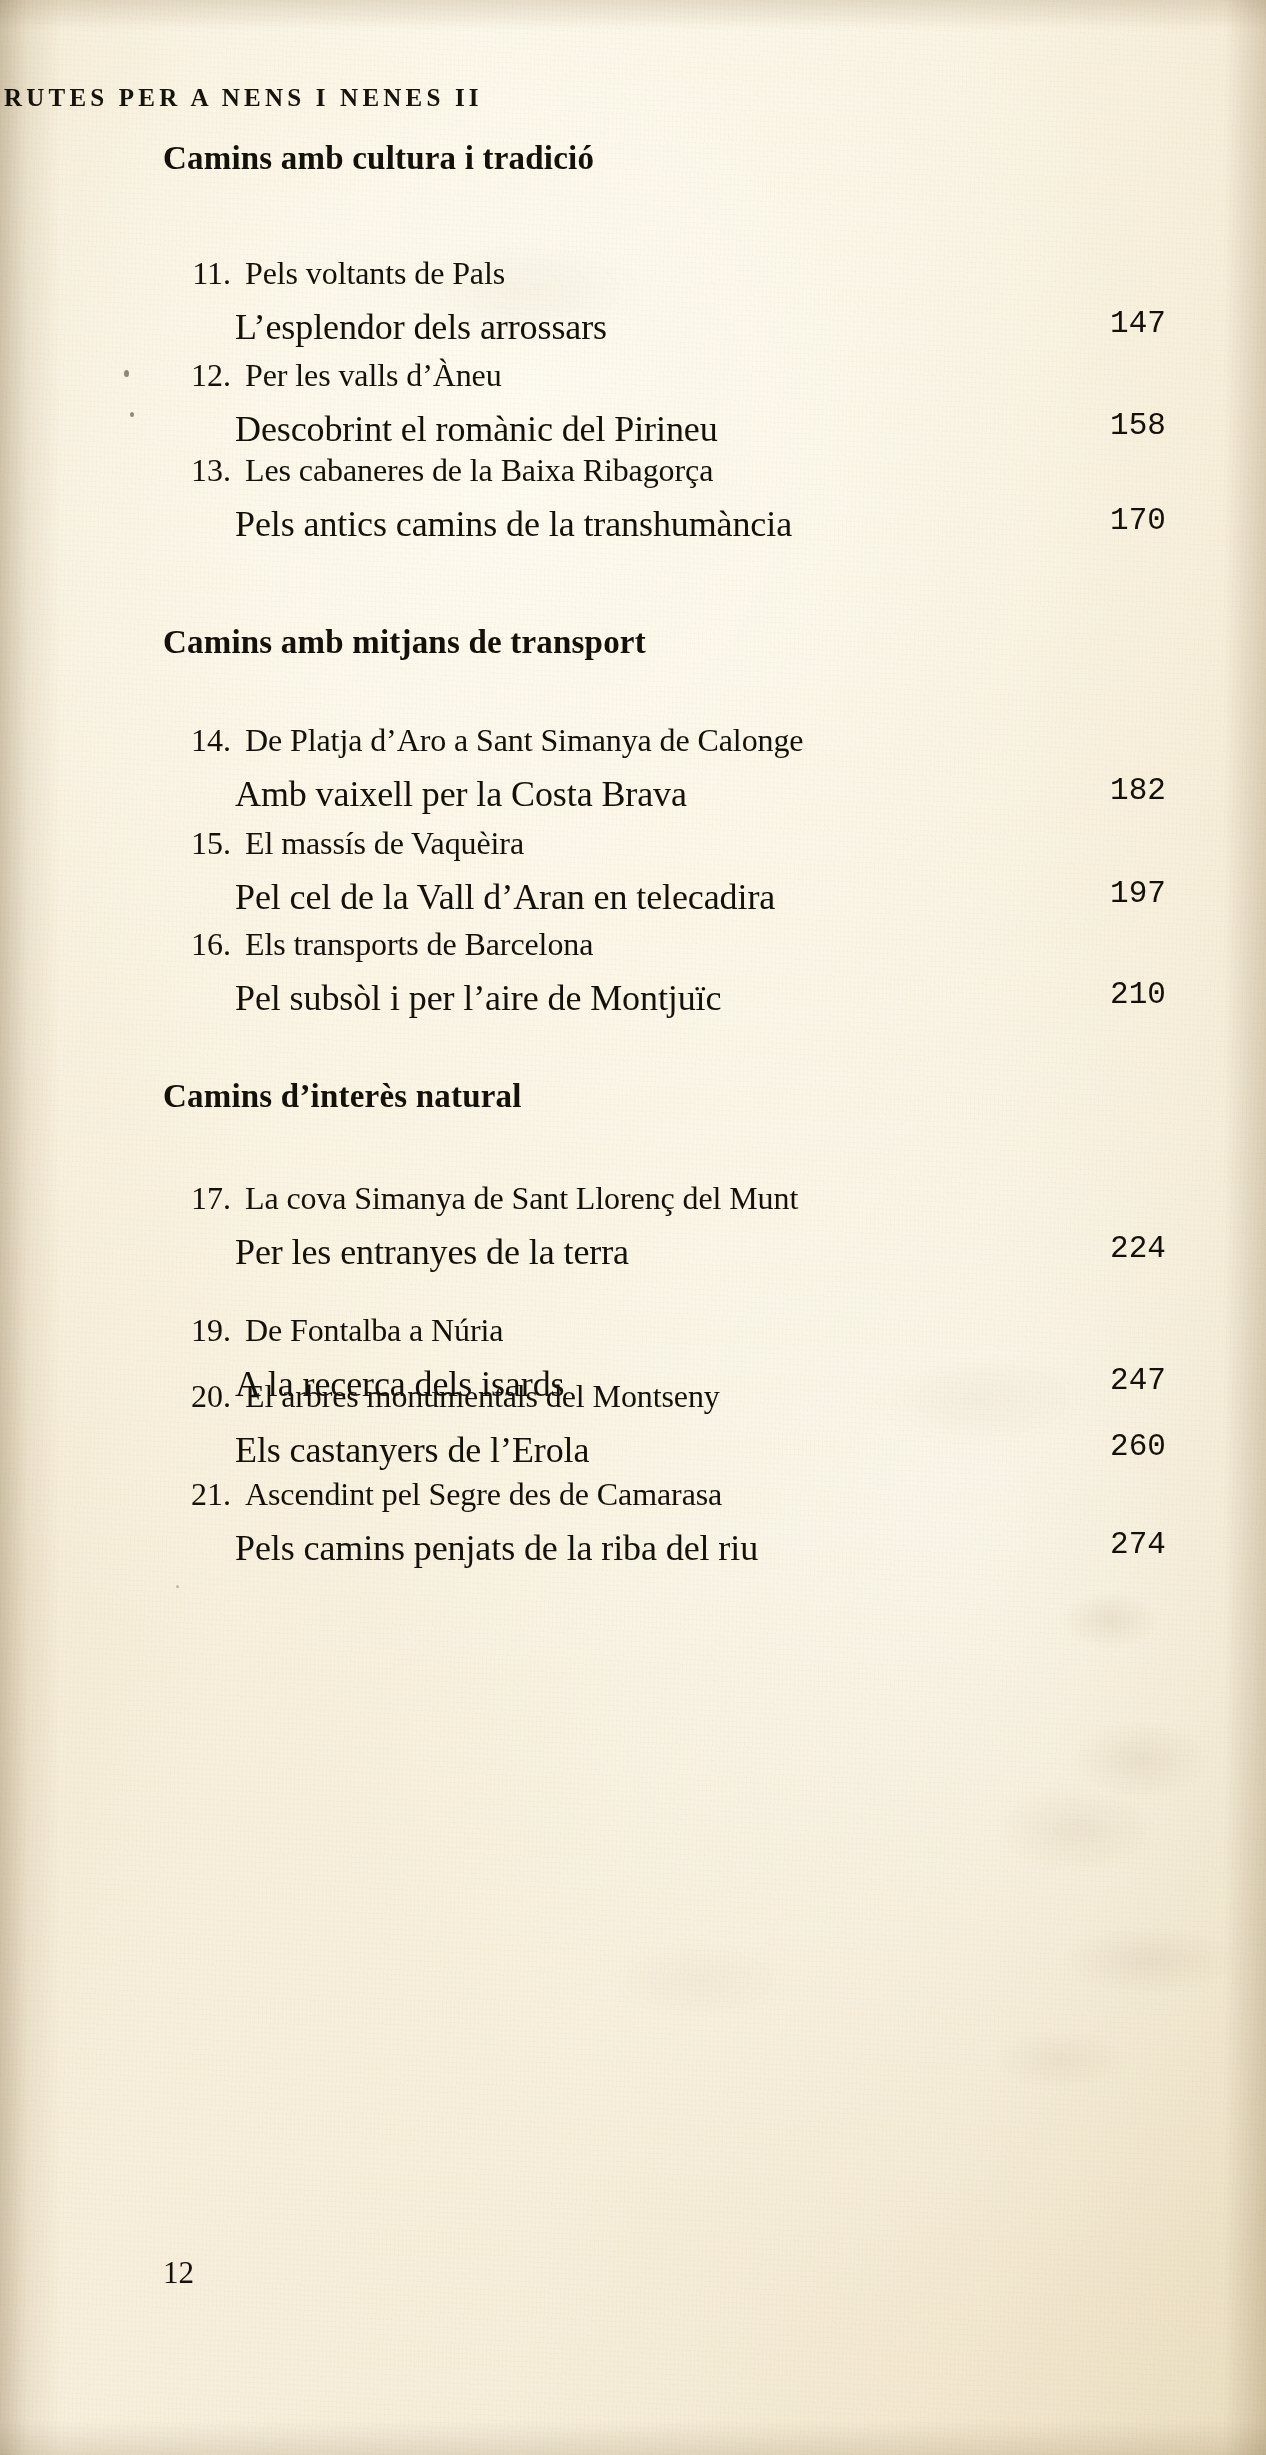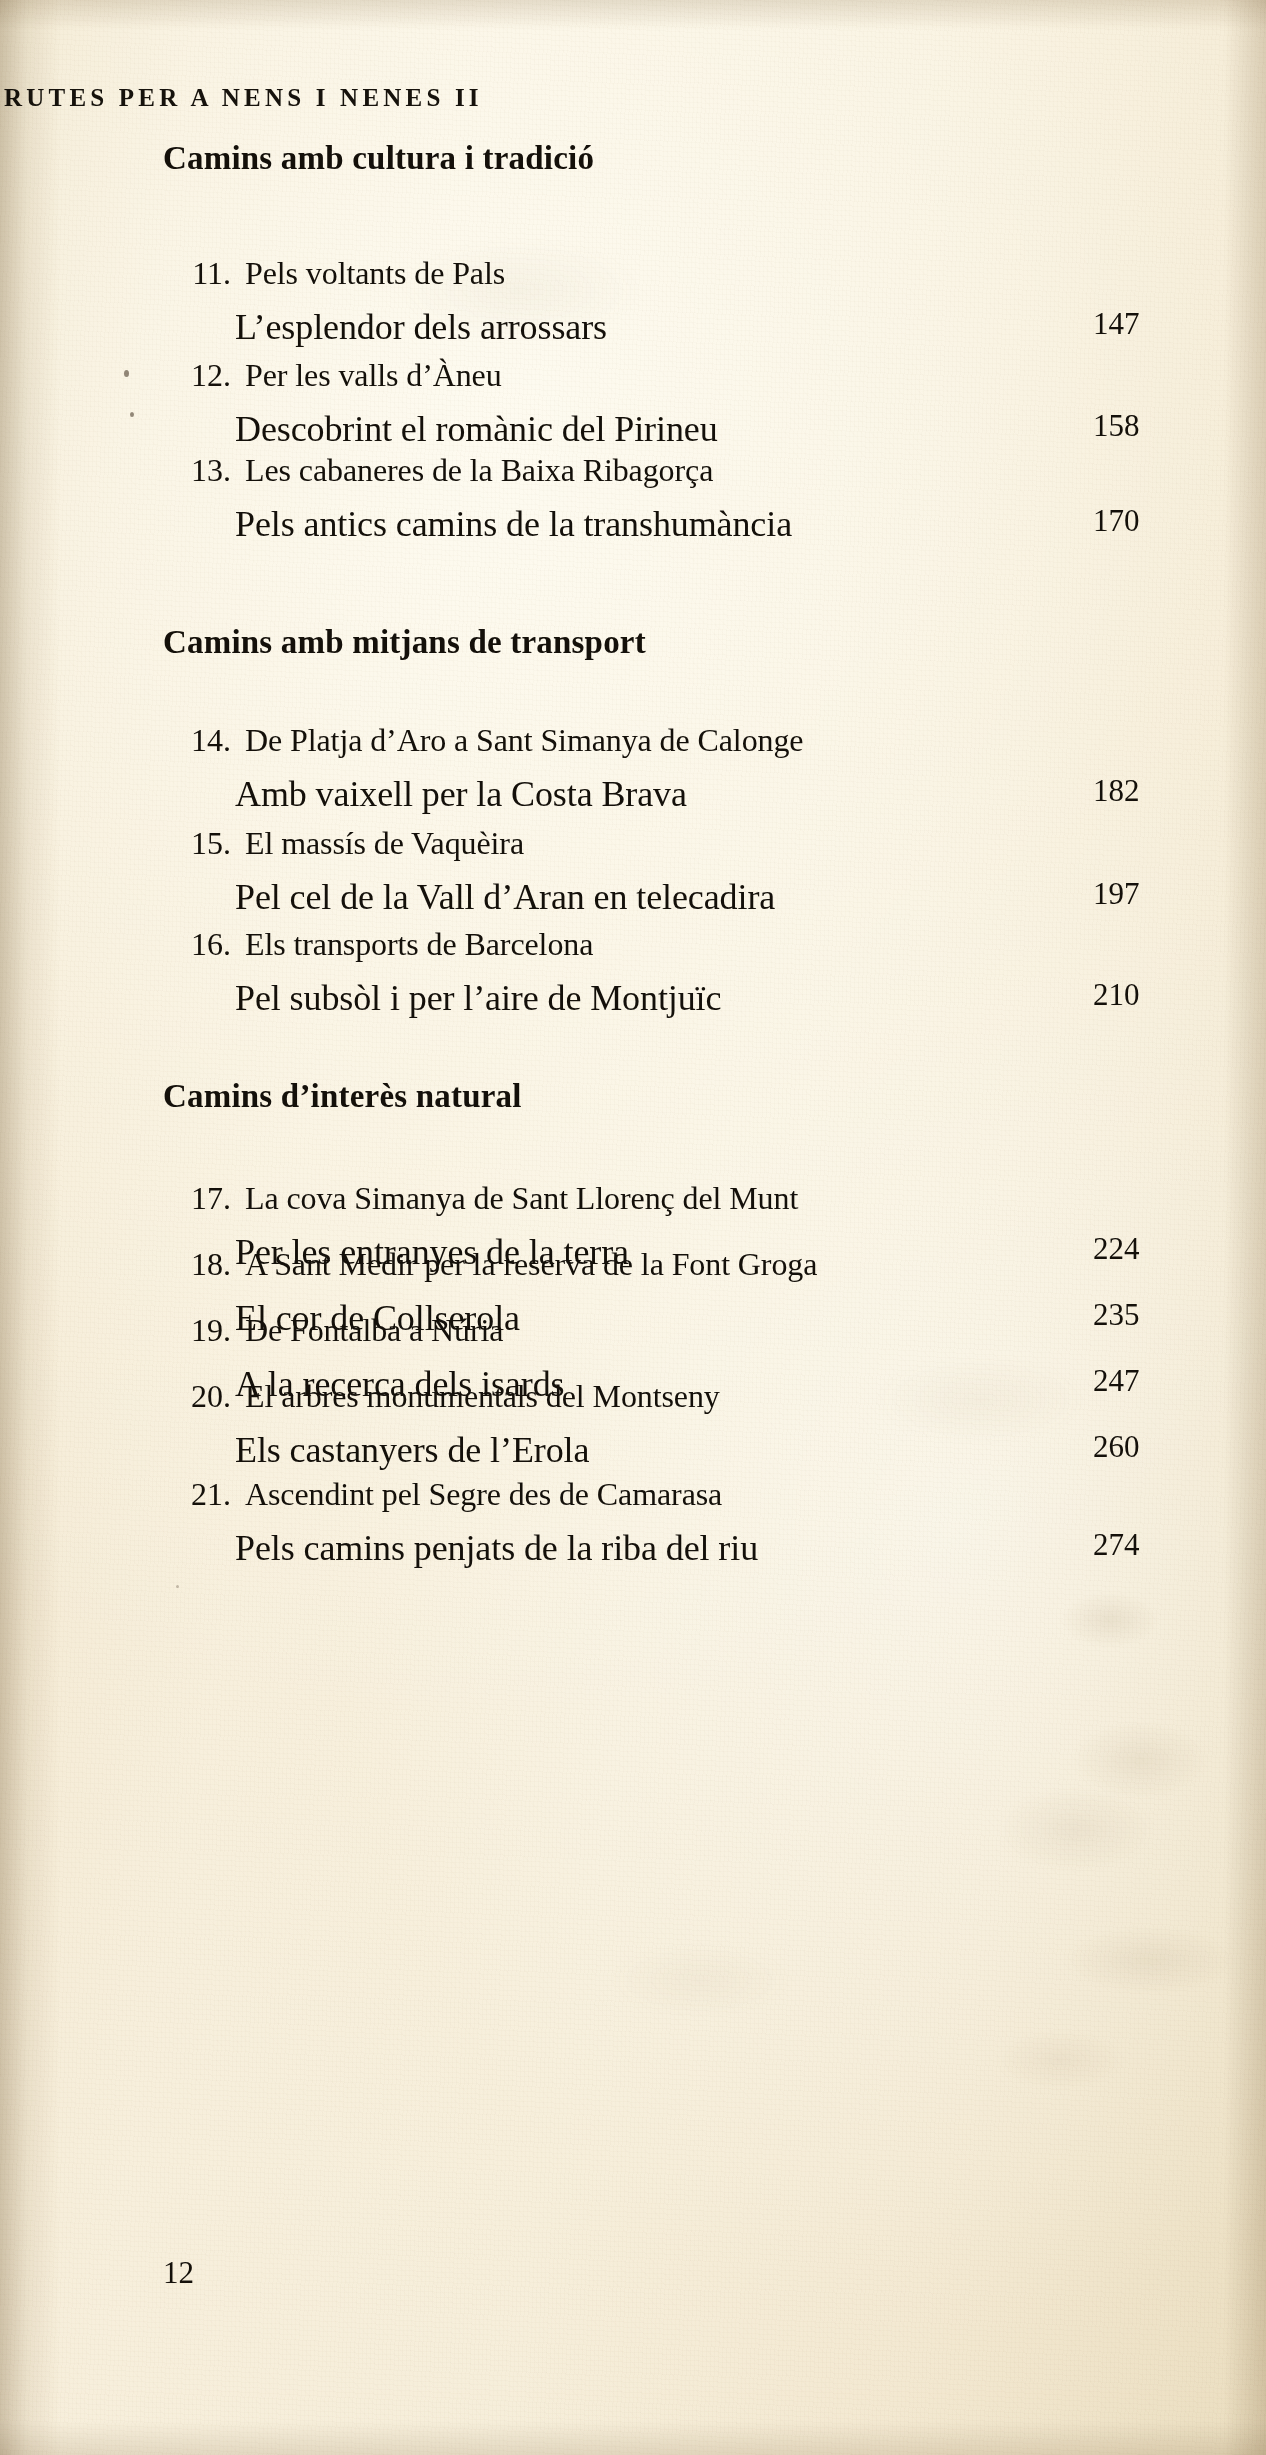--- a/index.html
+++ b/index.html
@@ -150,23 +150,24 @@
     position: absolute;
     left: 72px;
     font-size: 36px;
     color: #14100a;
     letter-spacing: -0.1px;
   }
   .page-no {
     position: absolute;
     right: 0;
     width: 90px;
-    text-align: left;
+    text-align: center;
     font-size: 31px;
     color: #14100a;
+    font-family: Liberation Mono, monospace;
   }
 
   .folio {
     position: absolute;
     left: 163px;
     top: 2255px;
     font-size: 31px;
     color: #14100a;
   }
 
@@ -263,30 +264,20 @@
       <div class="entry-line">
         <span class="num">17.</span>
         <span class="title">La cova Simanya de Sant Llorenç del Munt</span>
       </div>
       <div class="entry-line">
         <span class="subtitle">Per les entranyes de la terra</span>
         <span class="page-no">224</span>
       </div>
     </div>
 
-    <div class="entry" style="top:1246px;">
-      <div class="entry-line">
-        <span class="num">18.</span>
-        <span class="title">A Sant Medir per la reserva de la Font Groga</span>
-      </div>
-      <div class="entry-line">
-        <span class="subtitle">El cor de Collserola</span>
-        <span class="page-no">235</span>
-      </div>
-    </div>
 
     <div class="entry" style="top:1312px;">
       <div class="entry-line">
         <span class="num">19.</span>
         <span class="title">De Fontalba a Núria</span>
       </div>
       <div class="entry-line">
         <span class="subtitle">A la recerca dels isards</span>
         <span class="page-no">247</span>
       </div>

